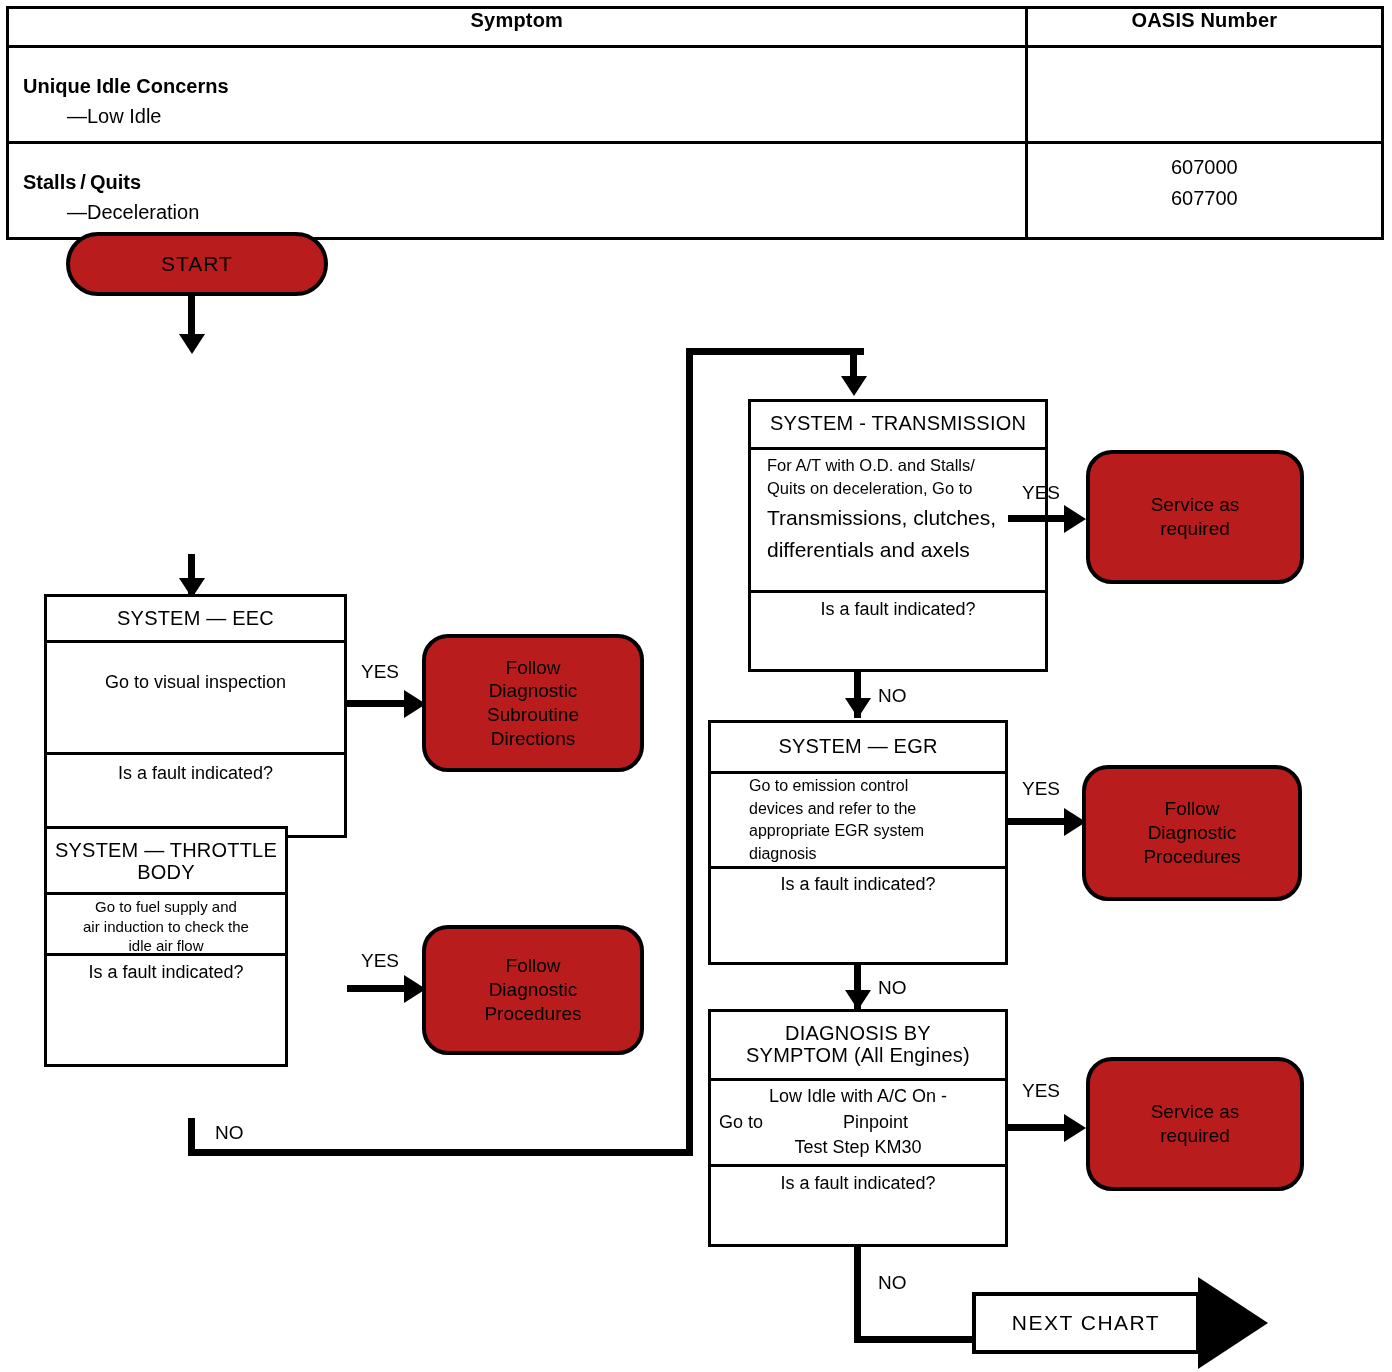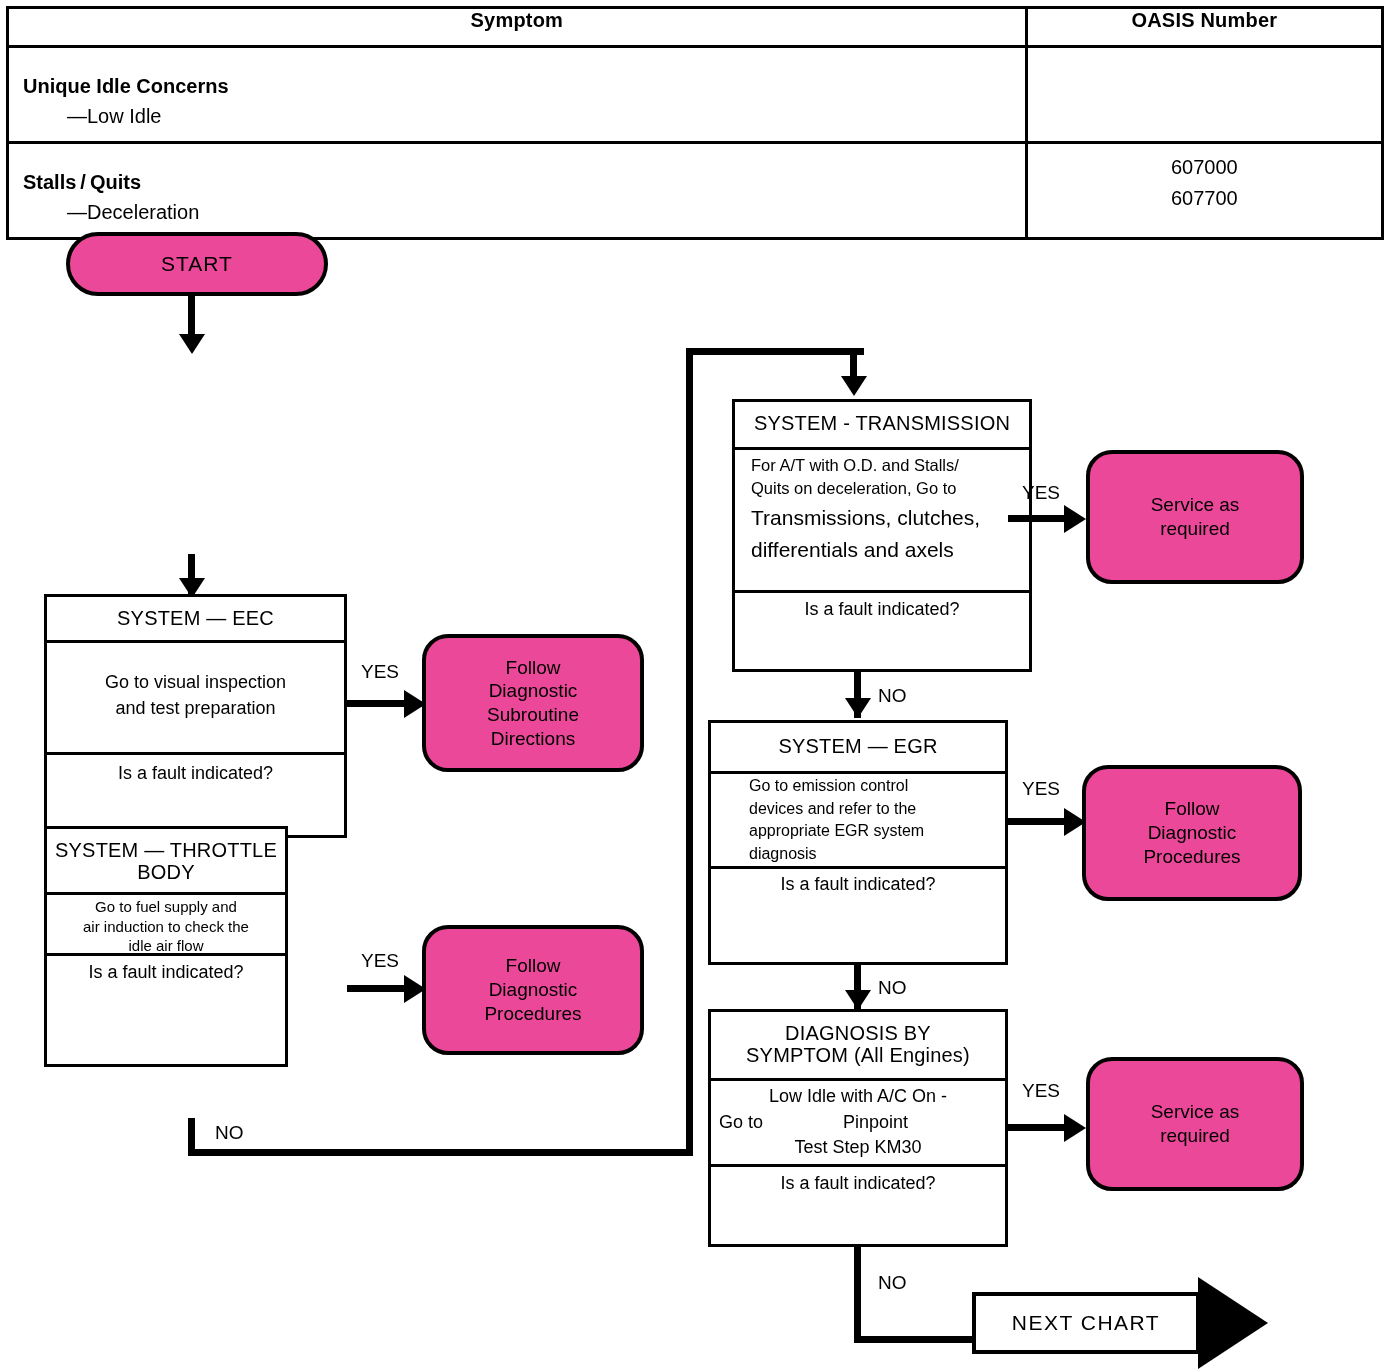--- a/index.html
+++ b/index.html
@@ -21,21 +21,21 @@
 
   
   .box{position:absolute;border:3px solid #000;background:#fff;box-sizing:border-box;}
   .sep{position:absolute;left:0;right:0;border-top:3px solid #000;}
   .cell{position:absolute;left:0;right:0;text-align:center;box-sizing:border-box;}
   .hdr{font-size:20px;font-weight:normal;line-height:1.12;letter-spacing:.2px;}
   .body-t{font-size:17px;line-height:1.28;}
   .body-s{font-size:15px;line-height:1.3;}
   .q{font-size:18px;}
 
-  .oval{position:absolute;border:4px solid #000;background:#ec4899;box-sizing:border-box;
+  .oval{position:absolute;border:4px solid #000;background:#b91c1c;box-sizing:border-box;
         display:flex;align-items:center;justify-content:center;text-align:center;}
   .oval.pill{border-radius:40px;}
   .oval.rr{border-radius:26px;}
   .oval-txt{font-size:19px;line-height:1.25;}
 
   .vline{position:absolute;background:#000;width:7px;}
   .hline{position:absolute;background:#000;height:7px;}
   .arrow-d{position:absolute;width:0;height:0;border-left:13px solid transparent;
            border-right:13px solid transparent;border-top:20px solid #000;}
   .arrow-r{position:absolute;width:0;height:0;border-top:14px solid transparent;
@@ -92,21 +92,20 @@
 
 
   <div class="vline" style="left:188px;top:554px;height:42px;"></div>
   <div class="arrow-d" style="left:179px;top:578px;"></div>
 
   <div class="box" style="left:44px;top:594px;width:303px;height:244px;">
     <div class="cell hdr" style="top:10px;">SYSTEM — EEC</div>
     <div class="sep" style="top:43px;"></div>
     <div class="cell body-t" style="top:72px;font-size:18px;line-height:1.45;">
       <div>Go to visual inspection</div>
-      <div>and test preparation</div>
     </div>
     <div class="sep" style="top:155px;"></div>
     <div class="cell q" style="top:166px;">Is a fault indicated?</div>
   </div>
 
   <div class="hline" style="left:347px;top:700px;width:68px;"></div>
   <div class="arrow-r" style="left:404px;top:690px;"></div>
   <div class="lbl" style="left:361px;top:661px;">YES</div>
   <div class="oval rr" style="left:422px;top:634px;width:222px;height:138px;">
     <div>
@@ -148,21 +147,21 @@
   </div>
 
   <div class="vline" style="left:188px;top:1118px;height:38px;"></div>
   <div class="hline" style="left:188px;top:1149px;width:505px;"></div>
   <div class="lbl" style="left:215px;top:1122px;">NO</div>
   <div class="vline" style="left:686px;top:348px;height:808px;"></div>
   <div class="hline" style="left:686px;top:348px;width:178px;"></div>
   <div class="vline" style="left:850px;top:348px;height:34px;"></div>
   <div class="arrow-d" style="left:841px;top:376px;"></div>
 
-  <div class="box" style="left:732px;top:399px;width:300px;height:273px;">
+  <div class="box" style="left:748px;top:399px;width:300px;height:273px;">
     <div class="cell hdr" style="top:10px;">SYSTEM - TRANSMISSION</div>
     <div class="sep" style="top:45px;"></div>
     <div class="cell" style="top:52px;text-align:left;padding-left:16px;">
       <div class="body-t" style="font-size:16.5px;line-height:1.4;">For A/T with O.D. and Stalls/</div>
       <div class="body-t" style="font-size:16.5px;line-height:1.4;">Quits on deceleration, Go to</div>
       <div class="body-t" style="font-size:21px;line-height:1.5;margin-top:2px;">Transmissions, clutches,</div>
       <div class="body-t" style="font-size:21px;line-height:1.5;">differentials and axels</div>
     </div>
     <div class="sep" style="top:188px;"></div>
     <div class="cell q" style="top:197px;">Is a fault indicated?</div>

